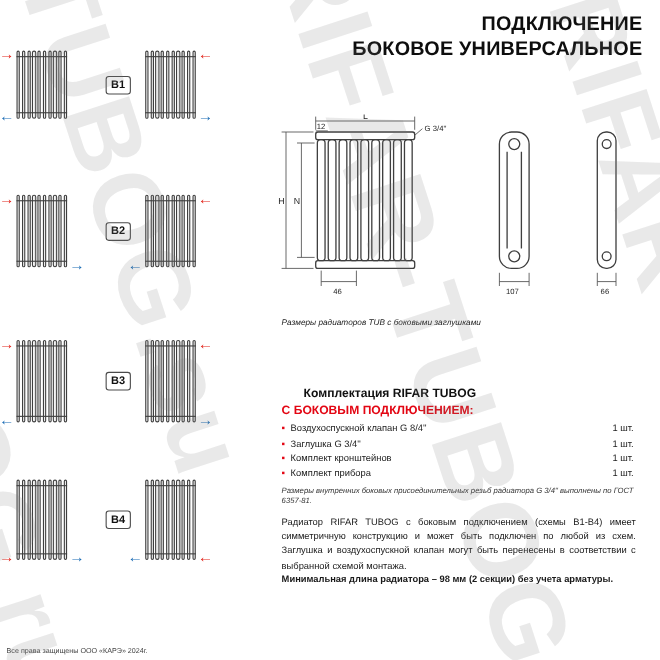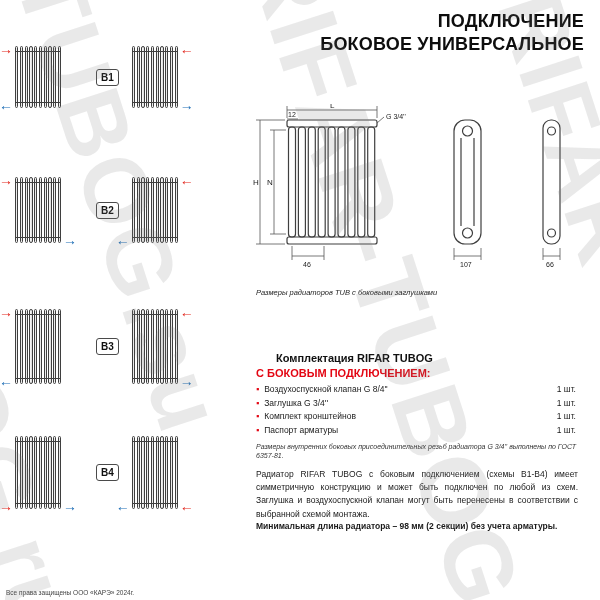--- a/index.html
+++ b/index.html
@@ -283,21 +283,21 @@
         <span class="eq-name">Заглушка G 3/4''</span>
         <span class="eq-qty">1 шт.</span>
       </div>
       <div class="eq-row">
         <span class="eq-bullet">▪</span>
         <span class="eq-name">Комплект кронштейнов</span>
         <span class="eq-qty">1 шт.</span>
       </div>
       <div class="eq-row">
         <span class="eq-bullet">▪</span>
-        <span class="eq-name">Паспорт арматуры</span>
+        <span class="eq-name">Комплект прибора</span>
         <span class="eq-qty">1 шт.</span>
       </div>
     </div>
   <div class="eq-note">Размеры внутренних боковых присоединительных резьб радиатора G 3/4'' выполнены по ГОСТ 6357-81.</div>
 </div>
 
 <div class="description">
   <p class="desc-paragraph">Радиатор RIFAR TUBOG с боковым подключением (схемы В1-В4) имеет симметричную конструкцию и может быть подключен по любой из схем. Заглушка и воздухоспускной клапан могут быть перенесены в соответствии с выбранной схемой монтажа.</p>
   <div class="desc-min">Минимальная длина радиатора – 98 мм (2 секции) без учета арматуры.</div>
 </div>

